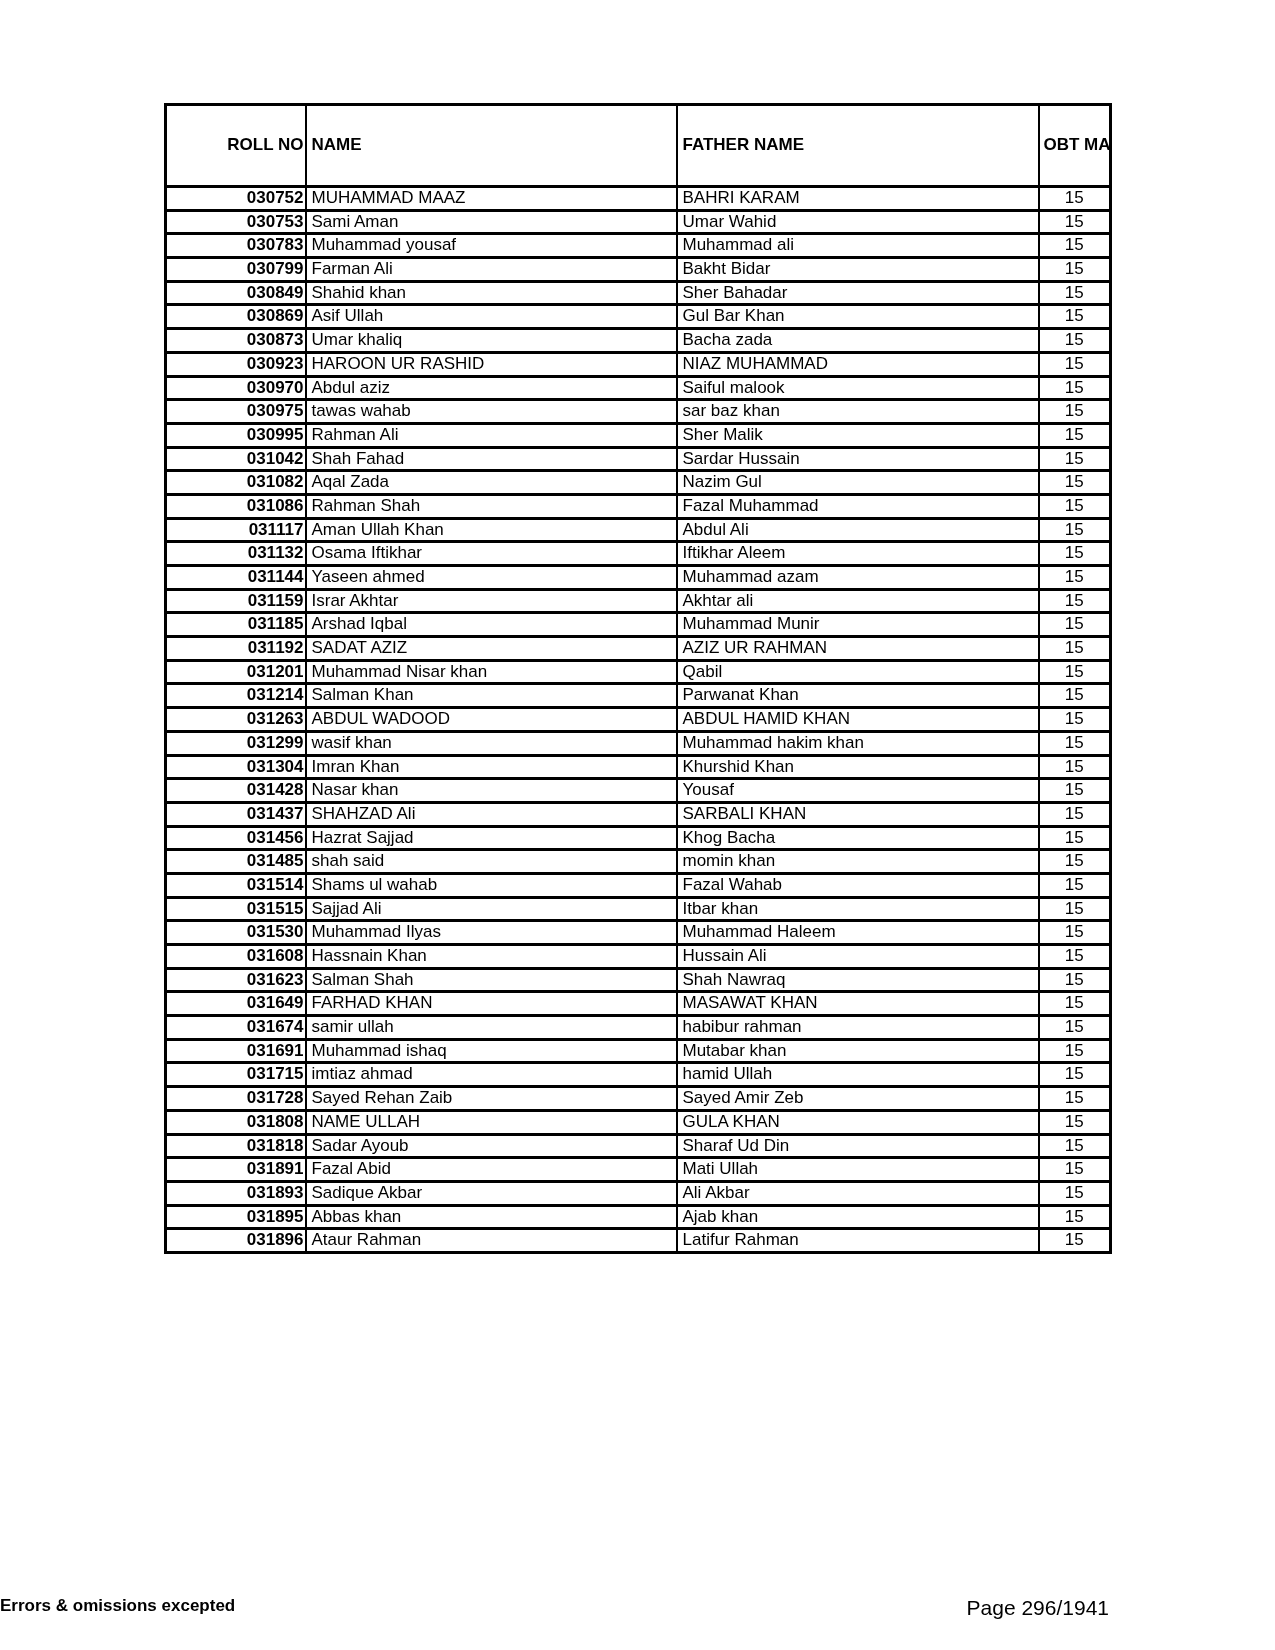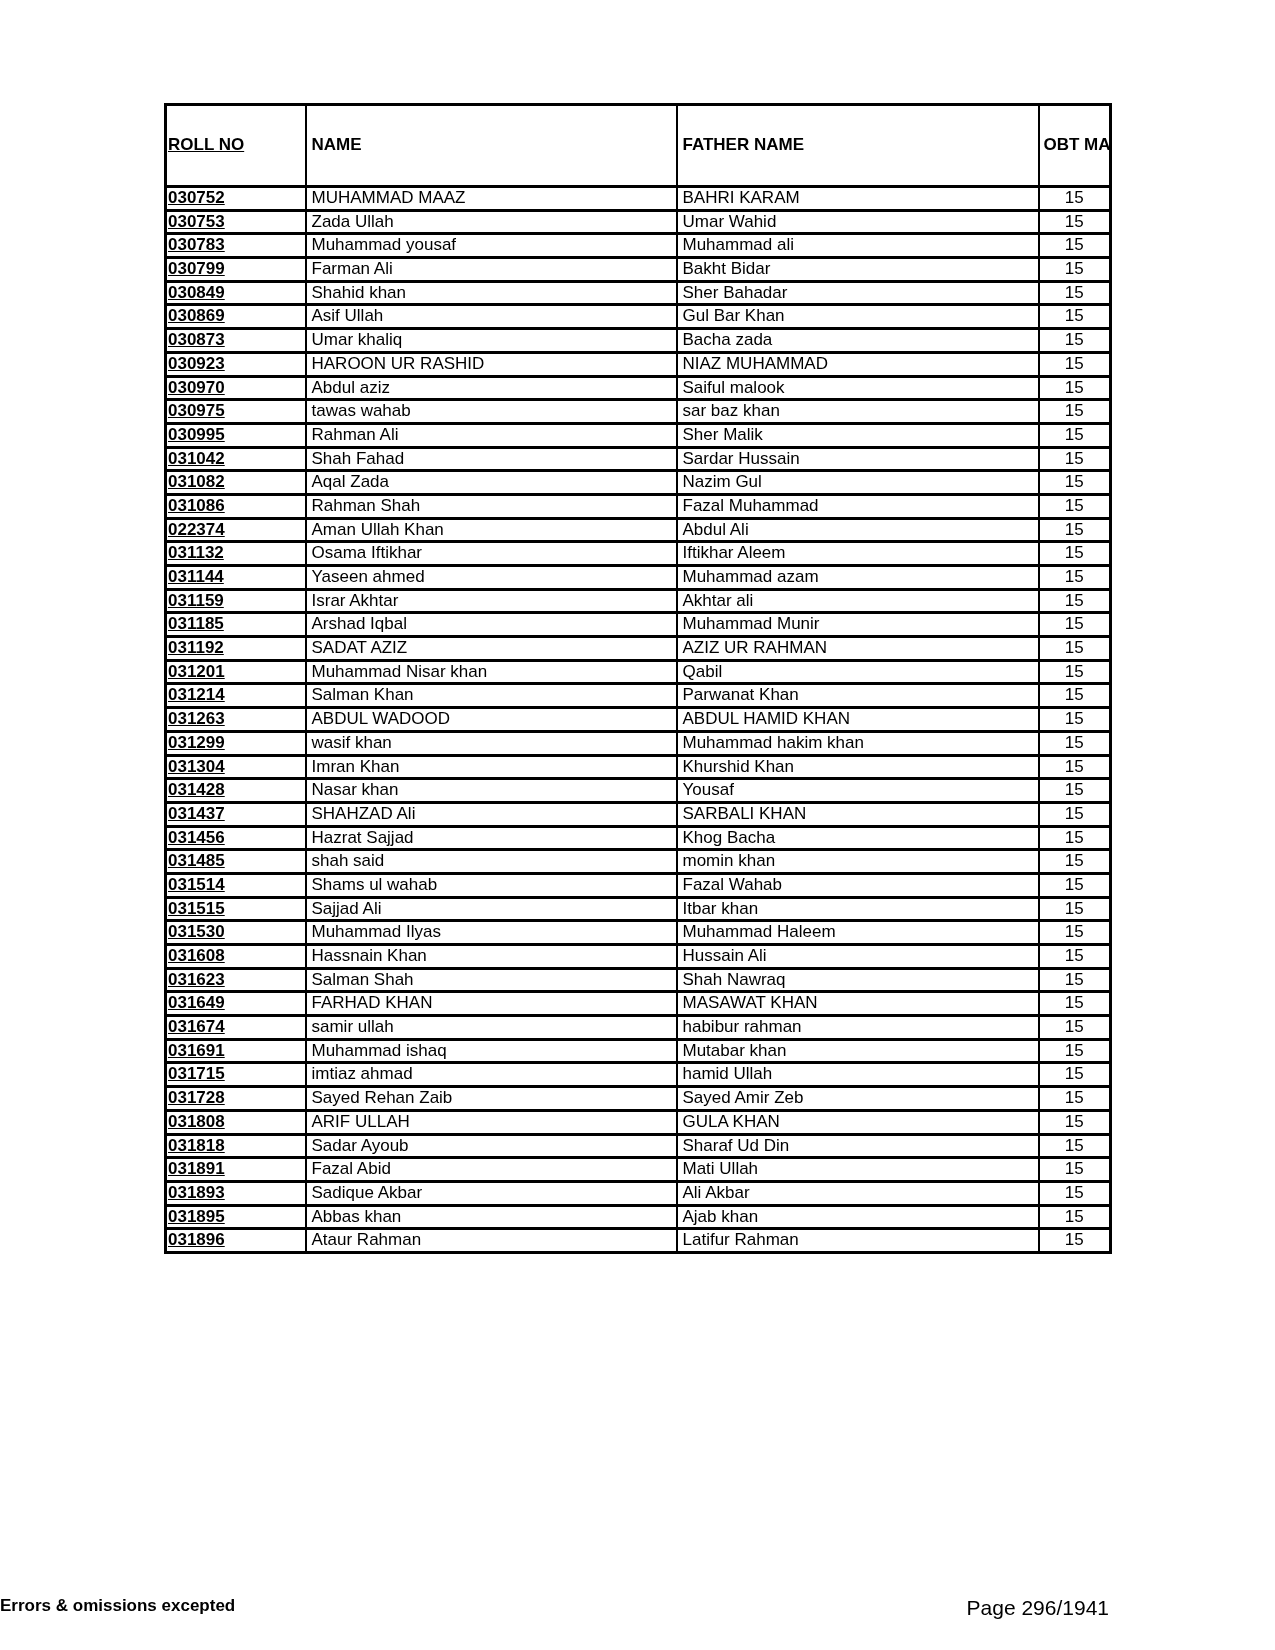--- a/index.html
+++ b/index.html
@@ -38,21 +38,21 @@
     font-weight: bold;
     vertical-align: middle;
     border-bottom-width: 3px;
   }
   table.results tbody td { border-top-width: 3px; }
   table.results tbody tr { height: 20px; }
   .col-roll   { width: 140px; }
   .col-name   { width: 371px; }
   .col-father { width: 362px; }
   .col-marks  { width: 72px; }
-  th.c-roll, td.c-roll { text-align: left; font-weight: bold; text-decoration: underline; }
+  th.c-roll, td.c-roll { text-align: right; font-weight: bold; }
   th.c-name, td.c-name, th.c-father, td.c-father {
     text-align: left;
     padding-left: 5px;
   }
   th.c-marks, td.c-marks { text-align: center; }
   th.c-marks {
     white-space: normal;
     padding: 0 4px;
   }
   td.c-name, td.c-father, td.c-marks { font-weight: normal; }
@@ -95,21 +95,21 @@
     </thead>
     <tbody id="rows-body">
         <tr>
       <td class="c-roll">030752</td>
       <td class="c-name">MUHAMMAD MAAZ</td>
       <td class="c-father">BAHRI KARAM</td>
       <td class="c-marks">15</td>
     </tr>
         <tr>
       <td class="c-roll">030753</td>
-      <td class="c-name">Zada Ullah</td>
+      <td class="c-name">Sami Aman</td>
       <td class="c-father">Umar Wahid</td>
       <td class="c-marks">15</td>
     </tr>
         <tr>
       <td class="c-roll">030783</td>
       <td class="c-name">Muhammad yousaf</td>
       <td class="c-father">Muhammad ali</td>
       <td class="c-marks">15</td>
     </tr>
         <tr>
@@ -172,21 +172,21 @@
       <td class="c-father">Nazim Gul</td>
       <td class="c-marks">15</td>
     </tr>
         <tr>
       <td class="c-roll">031086</td>
       <td class="c-name">Rahman Shah</td>
       <td class="c-father">Fazal Muhammad</td>
       <td class="c-marks">15</td>
     </tr>
         <tr>
-      <td class="c-roll">022374</td>
+      <td class="c-roll">031117</td>
       <td class="c-name">Aman Ullah Khan</td>
       <td class="c-father">Abdul Ali</td>
       <td class="c-marks">15</td>
     </tr>
         <tr>
       <td class="c-roll">031132</td>
       <td class="c-name">Osama Iftikhar</td>
       <td class="c-father">Iftikhar Aleem</td>
       <td class="c-marks">15</td>
     </tr>
@@ -323,21 +323,21 @@
       <td class="c-marks">15</td>
     </tr>
         <tr>
       <td class="c-roll">031728</td>
       <td class="c-name">Sayed Rehan Zaib</td>
       <td class="c-father">Sayed Amir Zeb</td>
       <td class="c-marks">15</td>
     </tr>
         <tr>
       <td class="c-roll">031808</td>
-      <td class="c-name">ARIF ULLAH</td>
+      <td class="c-name">NAME ULLAH</td>
       <td class="c-father">GULA KHAN</td>
       <td class="c-marks">15</td>
     </tr>
         <tr>
       <td class="c-roll">031818</td>
       <td class="c-name">Sadar Ayoub</td>
       <td class="c-father">Sharaf Ud Din</td>
       <td class="c-marks">15</td>
     </tr>
         <tr>

